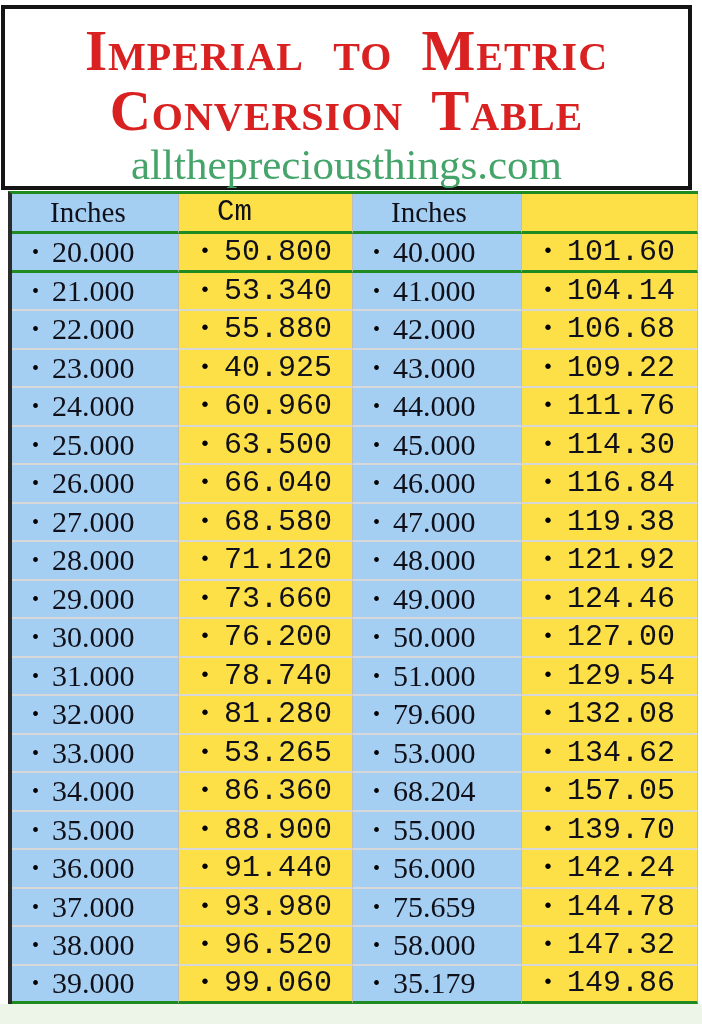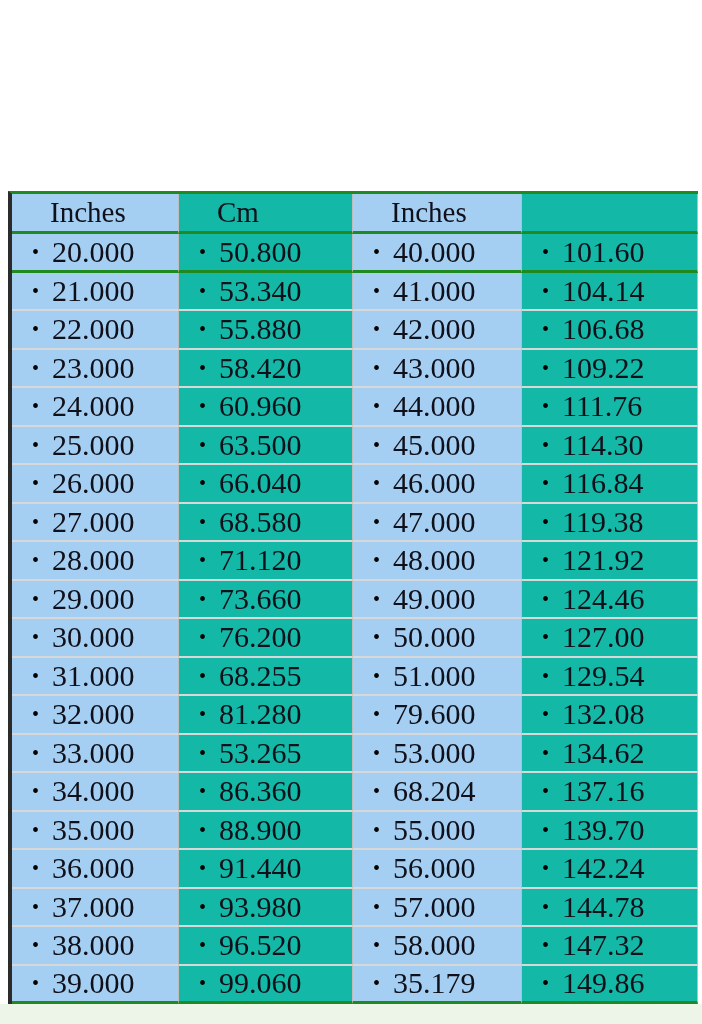--- a/index.html
+++ b/index.html
@@ -58,43 +58,49 @@
     border-bottom:3px solid var(--line-green);
   }
   .cell{
     font-size:30px;
     padding-left:20px;
     border-bottom:2px solid var(--row-sep);
   }
   .cell.green-bottom{border-bottom:3px solid var(--line-green);}
   .blue{background:var(--cell-blue);}
   .white{
-    background:#14b8a6;
+    background:#fde047;
     border-left:1px solid var(--col-sep);
     border-right:1px solid var(--col-sep);
+    font-family:Liberation Mono, monospace;
   }
   .bullet{
     font-size:20px;
     margin-right:13px;
     color:#000;
     line-height:1;
   }
   .val{white-space:nowrap;}
 
   
   .bottom-strip{
     position:absolute;left:0;bottom:0;width:702px;height:20px;
     background:var(--bottom-strip);
   }
 </style>
 </head>
 <body>
 
 <div class="page">
 
+  <div class="header-box">
+    <div class="title-line first">Imperial to Metric</div>
+    <div class="title-line">Conversion Table</div>
+    <div class="website">allthepreciousthings.com</div>
+  </div>
 
   <div class="conv-table" id="conv-table">
     <div class="hcell blue">Inches</div>
     <div class="hcell white">Cm</div>
     <div class="hcell blue">Inches</div>
     <div class="hcell white"></div>
 
   <div class="cell blue green-bottom">
         <span class="bullet">•</span>
         <span class="val">20.000</span>
@@ -142,21 +148,21 @@
       <div class="cell white">
         <span class="bullet">•</span>
         <span class="val">106.68</span>
       </div>
       <div class="cell blue">
         <span class="bullet">•</span>
         <span class="val">23.000</span>
       </div>
       <div class="cell white">
         <span class="bullet">•</span>
-        <span class="val">58.420</span>
+        <span class="val">40.925</span>
       </div>
       <div class="cell blue">
         <span class="bullet">•</span>
         <span class="val">43.000</span>
       </div>
       <div class="cell white">
         <span class="bullet">•</span>
         <span class="val">109.22</span>
       </div>
       <div class="cell blue">
@@ -270,21 +276,21 @@
       <div class="cell white">
         <span class="bullet">•</span>
         <span class="val">127.00</span>
       </div>
       <div class="cell blue">
         <span class="bullet">•</span>
         <span class="val">31.000</span>
       </div>
       <div class="cell white">
         <span class="bullet">•</span>
-        <span class="val">68.255</span>
+        <span class="val">78.740</span>
       </div>
       <div class="cell blue">
         <span class="bullet">•</span>
         <span class="val">51.000</span>
       </div>
       <div class="cell white">
         <span class="bullet">•</span>
         <span class="val">129.54</span>
       </div>
       <div class="cell blue">
@@ -326,21 +332,21 @@
       <div class="cell white">
         <span class="bullet">•</span>
         <span class="val">86.360</span>
       </div>
       <div class="cell blue">
         <span class="bullet">•</span>
         <span class="val">68.204</span>
       </div>
       <div class="cell white">
         <span class="bullet">•</span>
-        <span class="val">137.16</span>
+        <span class="val">157.05</span>
       </div>
       <div class="cell blue">
         <span class="bullet">•</span>
         <span class="val">35.000</span>
       </div>
       <div class="cell white">
         <span class="bullet">•</span>
         <span class="val">88.900</span>
       </div>
       <div class="cell blue">
@@ -370,21 +376,21 @@
       <div class="cell blue">
         <span class="bullet">•</span>
         <span class="val">37.000</span>
       </div>
       <div class="cell white">
         <span class="bullet">•</span>
         <span class="val">93.980</span>
       </div>
       <div class="cell blue">
         <span class="bullet">•</span>
-        <span class="val">57.000</span>
+        <span class="val">75.659</span>
       </div>
       <div class="cell white">
         <span class="bullet">•</span>
         <span class="val">144.78</span>
       </div>
       <div class="cell blue">
         <span class="bullet">•</span>
         <span class="val">38.000</span>
       </div>
       <div class="cell white">

